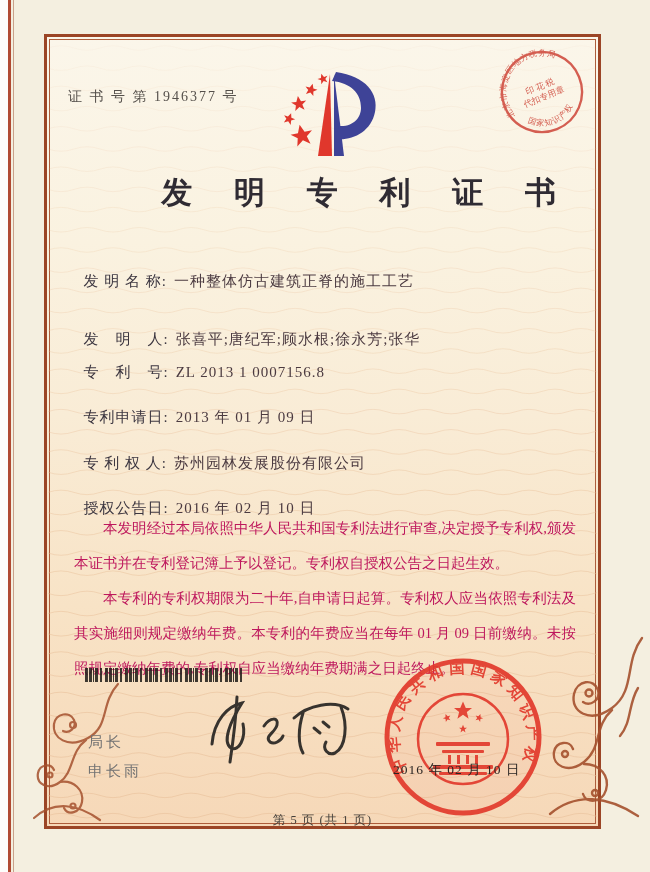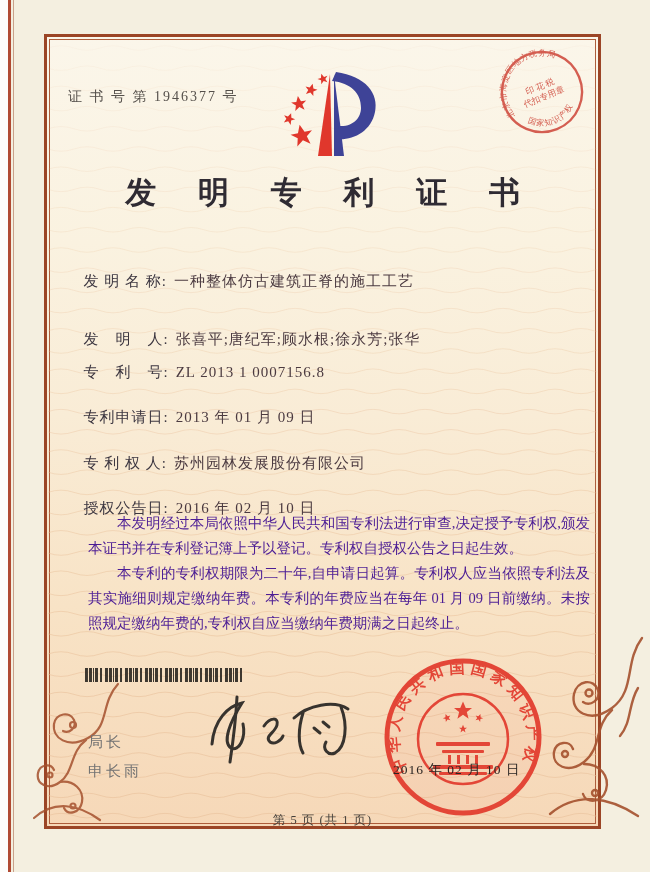--- a/index.html
+++ b/index.html
@@ -28,30 +28,30 @@
   .cert-number{
     position:absolute;left:68px;top:80px;font-size:14px;color:#55504b;
     letter-spacing:2px;white-space:pre;margin-top:8px;
   }
   .logo{position:absolute;left:266px;top:66px;width:144px;height:106px;}
 
   .tax-stamp{position:absolute;left:494px;top:44px;width:96px;height:96px;opacity:.88;}
 
   .title{
     position:absolute;left:44px;top:172px;width:557px;text-align:center;
-    font-size:31px;font-weight:700;color:#2f2b33;letter-spacing:17px;text-indent:17px;
+    font-size:31px;font-weight:700;color:#2f2b33;letter-spacing:17px;text-indent:17px;padding-left:36px;
   }
 
   .field-row{position:absolute;left:76px;font-size:15px;color:#3f3740;white-space:pre;}
   .field-row .label{letter-spacing:1px;color:#3c3640;white-space:pre;}
   .field-row .value{margin-left:7px;letter-spacing:1px;color:#4b3a40;white-space:pre;}
 
   .body-text{
-    position:absolute;left:88px;top:511px;width:502px;
-    font-size:14.5px;line-height:25px;color:#4c1d95;text-align:justify;
+    position:absolute;left:74px;top:511px;width:502px;
+    font-size:14.5px;line-height:35px;color:#be185d;text-align:justify;
   }
   .body-text p{margin:0;text-indent:2em;}
 
   .barcode{
     position:absolute;left:85px;top:668px;width:160px;height:14px;
     background:
       repeating-linear-gradient(90deg,#25211d 0 2px,transparent 2px 5px),
       repeating-linear-gradient(90deg,#25211d 0 1px,transparent 1px 4px),
       repeating-linear-gradient(90deg,#2c2722 0 3px,transparent 3px 10px);
     opacity:.88;

